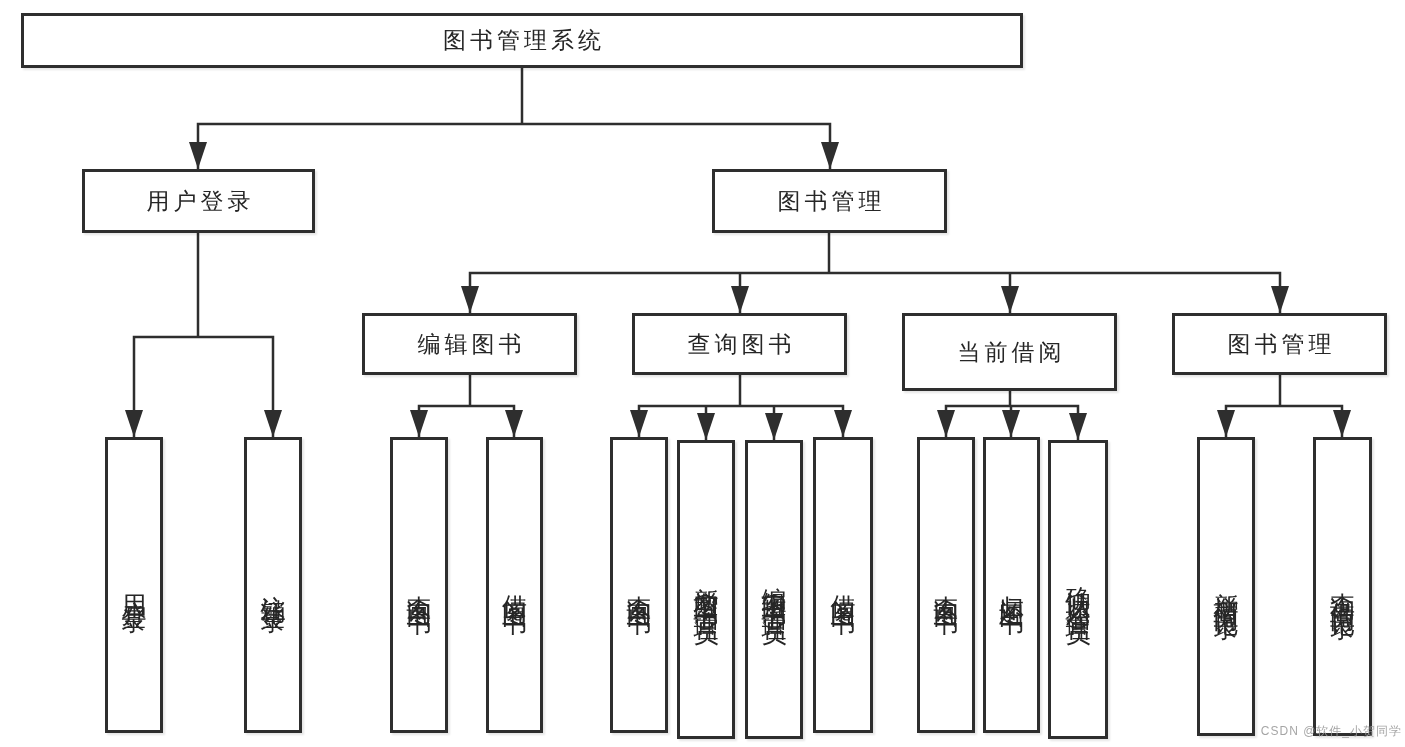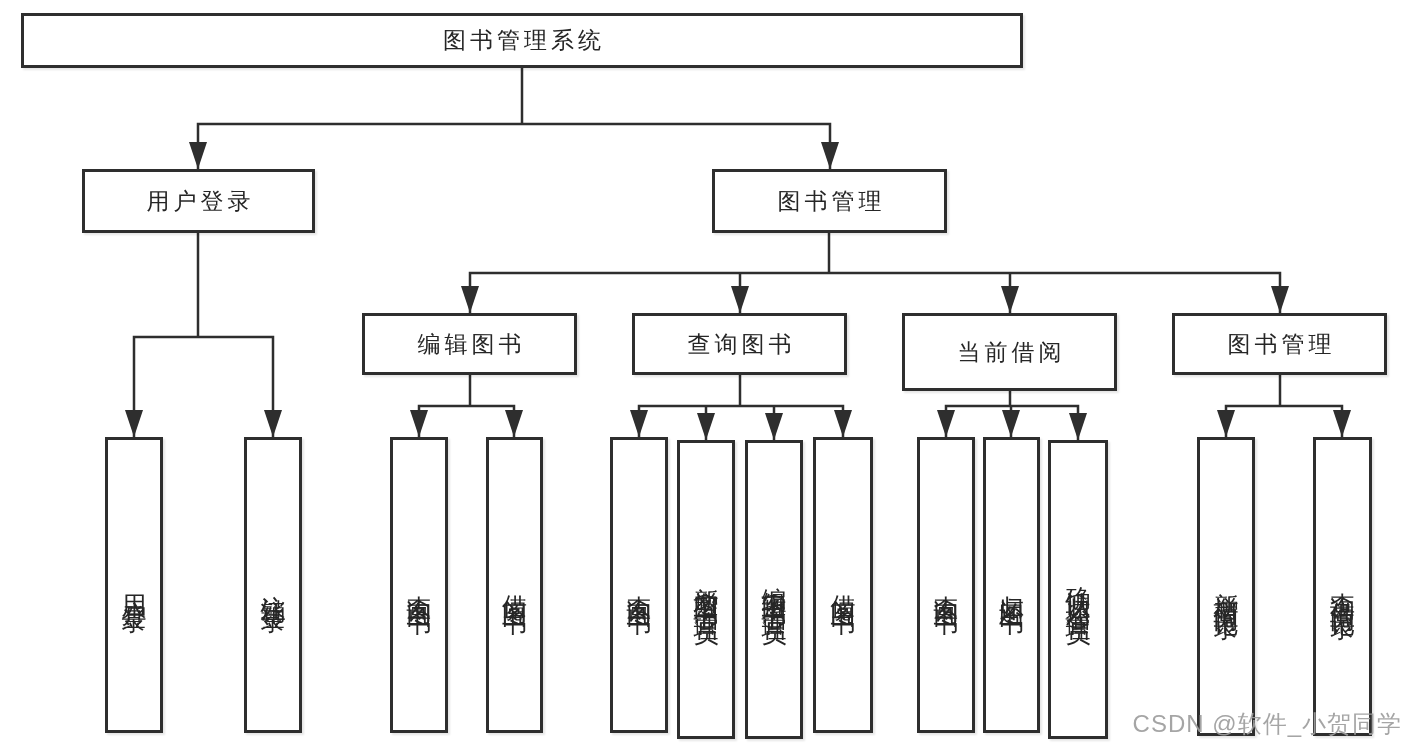--- a/index.html
+++ b/index.html
@@ -37,21 +37,21 @@
   .vnode{
     writing-mode:vertical-rl;
     text-orientation:mixed;
     font-size:25px;
     letter-spacing:5px;
     line-height:1;
   }
   .watermark{
     position:absolute;
     right:3px;bottom:7px;
-    font-size:24px;
+    font-size:12px;
     letter-spacing:1px;
     color:var(--watermark);
     opacity:0.92;
     z-index:5;
     white-space:nowrap;
   }
 </style>
 </head>
 <body>
 

